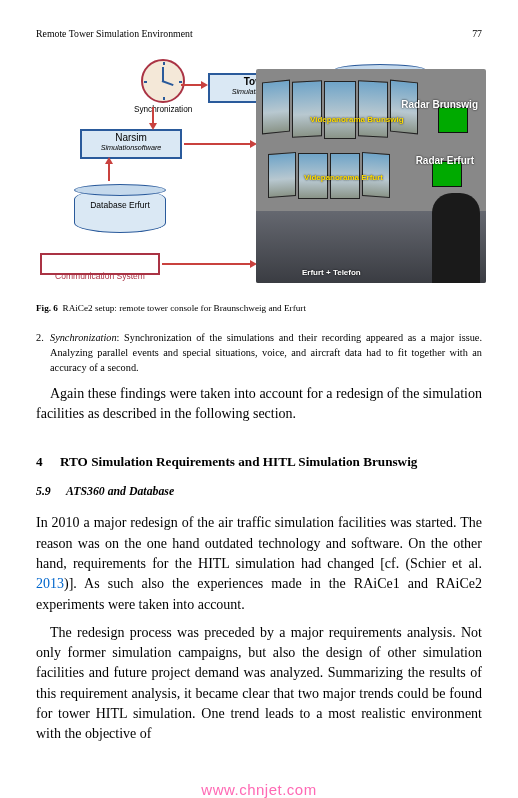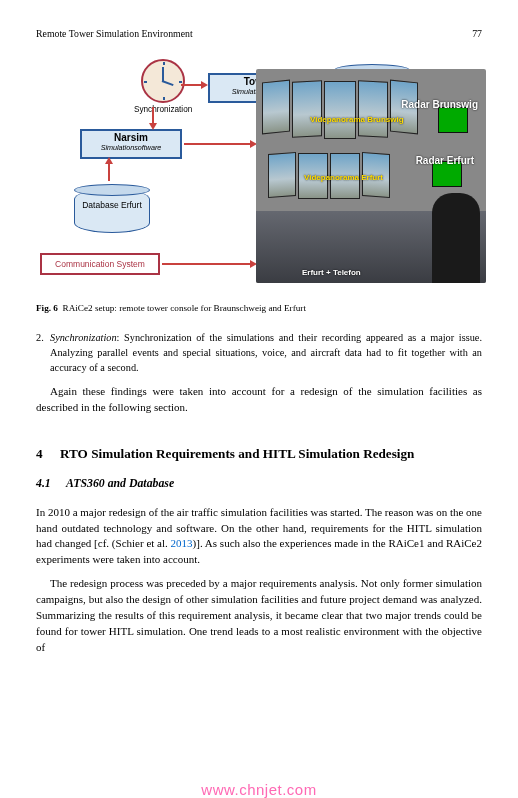--- a/index.html
+++ b/index.html
@@ -6,50 +6,50 @@
 body { width:518px; height:798px; background:#fff; font-family:Georgia,'Times New Roman',serif; color:#000; position:relative; }
 .page { padding:28px 36px 20px 36px; }
 .header-line { display:flex; justify-content:space-between; font-size:9.8px; margin-bottom:14px; }
 .figure-box { width:100%; height:240px; position:relative; margin-bottom:10px; }
 .fig-label { font-size:9.2px; line-height:1.3; margin-bottom:16px; }
 .fig-label .fignum { font-weight:bold; }
 .list-item { font-size:10.3px; line-height:1.45; text-align:justify; margin-bottom:8px; display:flex; }
 .list-item .num { width:14px; flex-shrink:0; }
 .list-item .body { flex:1; }
 .list-item .term { font-style:italic; }
-.para { font-size:11px; line-height:1.45; text-align:justify; text-indent:14px; margin-bottom:8px; }
+.para { font-size:14px; line-height:1.45; text-align:justify; text-indent:14px; margin-bottom:8px; }
 .h2 { font-size:13.2px; font-weight:bold; margin-top:30px; margin-bottom:14px; display:flex; }
 .h2 .hnum { width:24px; flex-shrink:0; }
 .h2 .htxt { flex:1; }
 .h3 { font-size:11.8px; font-weight:bold; font-style:italic; margin-bottom:14px; display:flex; }
 .h3 .hnum { width:30px; flex-shrink:0; font-style:italic; }
 .h3 .htxt { flex:1; }
 .ref { color:#0066cc; }
 .watermark { position:absolute; bottom:0; width:100%; text-align:center; font-size:15px; color:#ff69b4; font-family:Arial,sans-serif; letter-spacing:0.5px; }
 
 
 .diagram-left { position:absolute; left:0; top:0; width:230px; height:240px; }
 .diagram-right { position:absolute; left:220px; top:16px; width:230px; height:214px; background:#888; border-radius:2px; overflow:hidden; }
 
 .node-box { position:absolute; border:2px solid; text-align:center; font-family:Arial,sans-serif; }
-.cylinder { position:absolute; width:76px; }
+.cylinder { position:absolute; width:92px; }
 .cyl-body { background:#dae8f4; border:1px solid #2a5a9b; border-radius:50%/10px; height:44px; border-top:none; position:relative; text-align:center; font-family:Arial,sans-serif; font-size:8.5px; padding-top:12px; line-height:1.1; }
 .cyl-top { position:absolute; top:-5px; left:-1px; right:-1px; height:12px; background:#c5d9ec; border:1px solid #2a5a9b; border-radius:50%; }
 
 .clock-sync { position:absolute; left:98px; top:6px; text-align:center; }
 .clock { width:44px; height:44px; border:2px solid #aa3344; border-radius:50%; background:#f4e8d8; position:relative; margin:0 auto; }
 .clock::before { content:""; position:absolute; left:19px; top:6px; width:2px; height:15px; background:#2a5a9b; }
 .clock::after { content:""; position:absolute; left:19px; top:19px; width:12px; height:2px; background:#2a5a9b; transform:rotate(20deg); transform-origin:left center; }
 .tick { position:absolute; width:2px; height:3px; background:#2a5a9b; }
 
 .towsim { left:172px; top:20px; width:108px; height:30px; border-color:#2a5a9b; background:#dae8f4; font-size:10px; padding-top:1px; }
 .towsim .sub { font-size:7.2px; font-style:italic; }
 .narsim { left:44px; top:76px; width:102px; height:30px; border-color:#2a5a9b; background:#dae8f4; font-size:10px; padding-top:1px; }
 .narsim .sub { font-size:7.2px; font-style:italic; }
-.communication-system { left:4px; top:200px; width:120px; height:22px; border-color:#aa3344; color:#aa3344; background:#fff; font-size:8.5px; padding-top:4px; }
+.communication-system { left:4px; top:200px; width:120px; height:22px; border-color:#aa3344; color:#aa3344; background:#fff; font-size:8.5px; padding-top:16px; }
 
 .arrow { position:absolute; background:#c9413e; }
 .arrow-h { height:2px; }
 .arrow-v { width:2px; }
 .arrowhead { position:absolute; width:0; height:0; }
 .ah-right { border-left:7px solid #c9413e; border-top:4px solid transparent; border-bottom:4px solid transparent; }
 .ah-left { border-right:7px solid #c9413e; border-top:4px solid transparent; border-bottom:4px solid transparent; }
 .ah-down { border-top:7px solid #c9413e; border-left:4px solid transparent; border-right:4px solid transparent; }
 .ah-up { border-bottom:7px solid #c9413e; border-left:4px solid transparent; border-right:4px solid transparent; }
 
@@ -85,21 +85,21 @@
         </div>
         <div style="font-family:Arial;font-size:8.2px;margin-top:2px">Synchronization</div>
       </div>
 
       <div class="node-box towsim">
         <div style="font-weight:bold">Towsim</div>
         <div class="sub">Simulationsoftware</div>
       </div>
 
       <div class="node-box narsim">
-        <div style="font-weight:bold">Narsim</div>
+        <div style="font-weight:normal">Narsim</div>
         <div class="sub">Simulationsoftware</div>
       </div>
 
       <div class="cylinder" style="left:298px; top:16px">
         <div class="cyl-body"><div class="cyl-top"></div><span>Database Brunswig</span></div>
       </div>
 
       <div class="cylinder" style="left:38px; top:136px">
         <div class="cyl-body"><div class="cyl-top"></div><span>Database Erfurt</span></div>
       </div>
@@ -166,25 +166,25 @@
 
   <div class="list-item">
     <div class="num">2.</div>
     <div class="body"><span class="term">Synchronization</span><span>: Synchronization of the simulations and their recording appeared as a major issue. Analyzing parallel events and special situations, voice, and aircraft data had to fit together with an accuracy of a second.</span></div>
   </div>
 
   <div class="para">Again these findings were taken into account for a redesign of the simulation facilities as described in the following section.</div>
 
   <div class="h2">
     <div class="hnum">4</div>
-    <div class="htxt">RTO Simulation Requirements and HITL Simulation Redesign</div>
+    <div class="htxt">RTO Simulation Requirements and HITL Simulation Brunswig</div>
   </div>
 
   <div class="h3">
-    <div class="hnum">4.1</div>
+    <div class="hnum">5.9</div>
     <div class="htxt">ATS360 and Database</div>
   </div>
 
   <div class="para" style="text-indent:0">
     <span>In 2010 a major redesign of the air traffic simulation facilities was started. The reason was on the one hand outdated technology and software. On the other hand, requirements for the HITL simulation had changed [cf. (Schier et al. </span><span class="ref">2013</span><span>)]. As such also the experiences made in the RAiCe1 and RAiCe2 experiments were taken into account.</span>
   </div>
 
   <div class="para">The redesign process was preceded by a major requirements analysis. Not only former simulation campaigns, but also the design of other simulation facilities and future project demand was analyzed. Summarizing the results of this requirement analysis, it became clear that two major trends could be found for tower HITL simulation. One trend leads to a most realistic environment with the objective of</div>
 </div>
 

